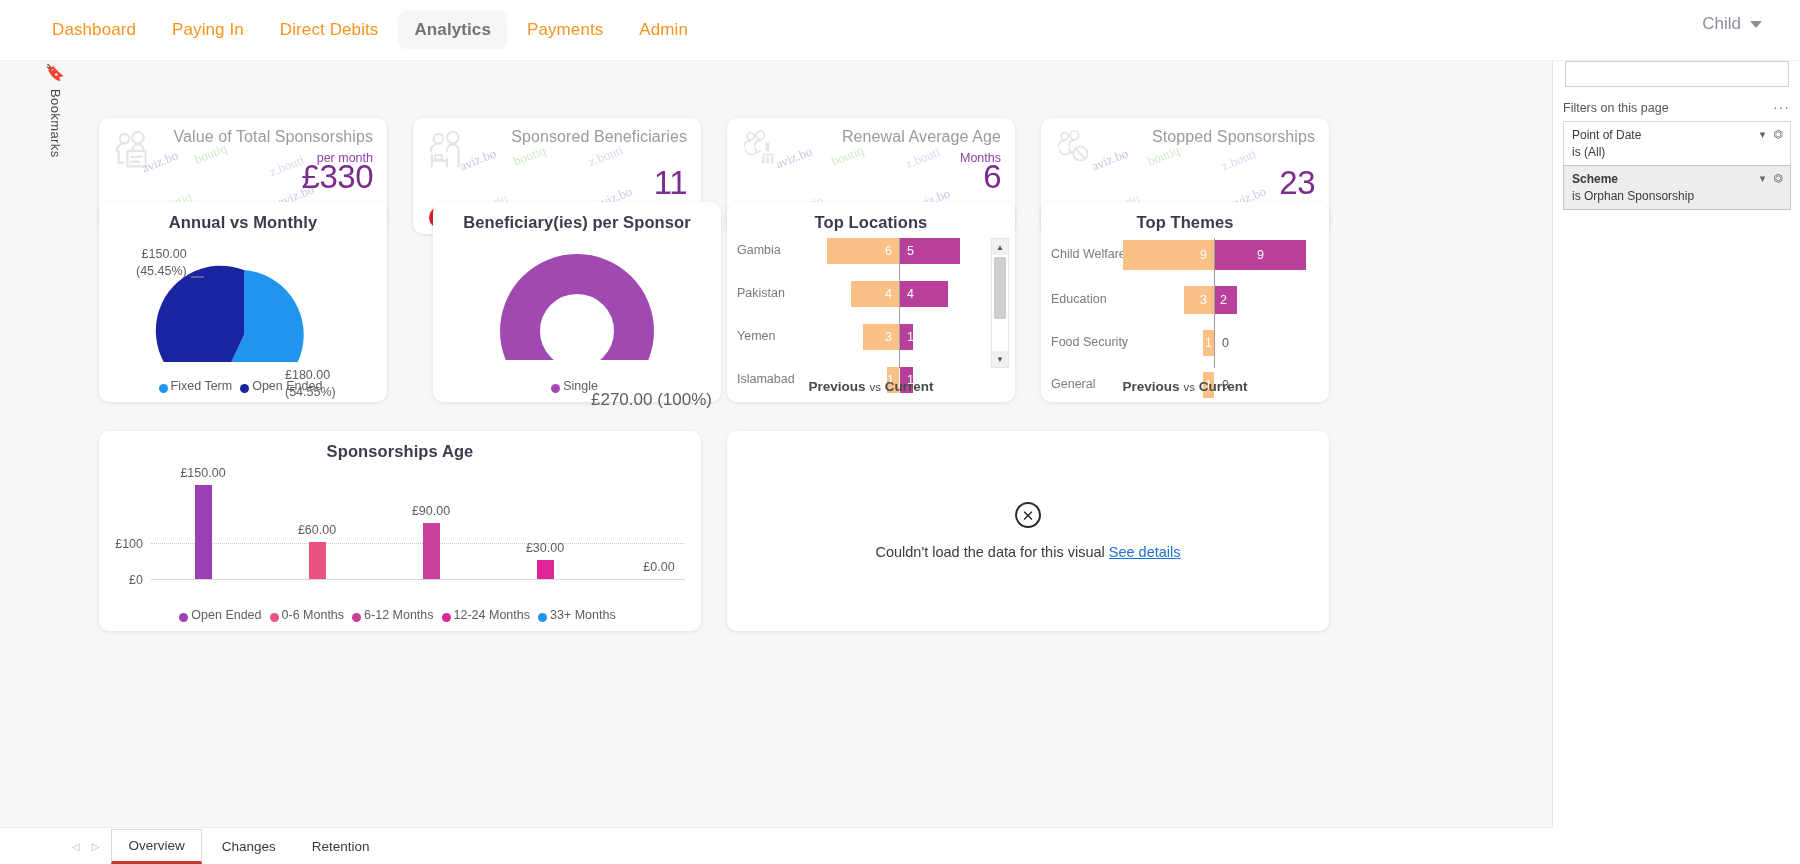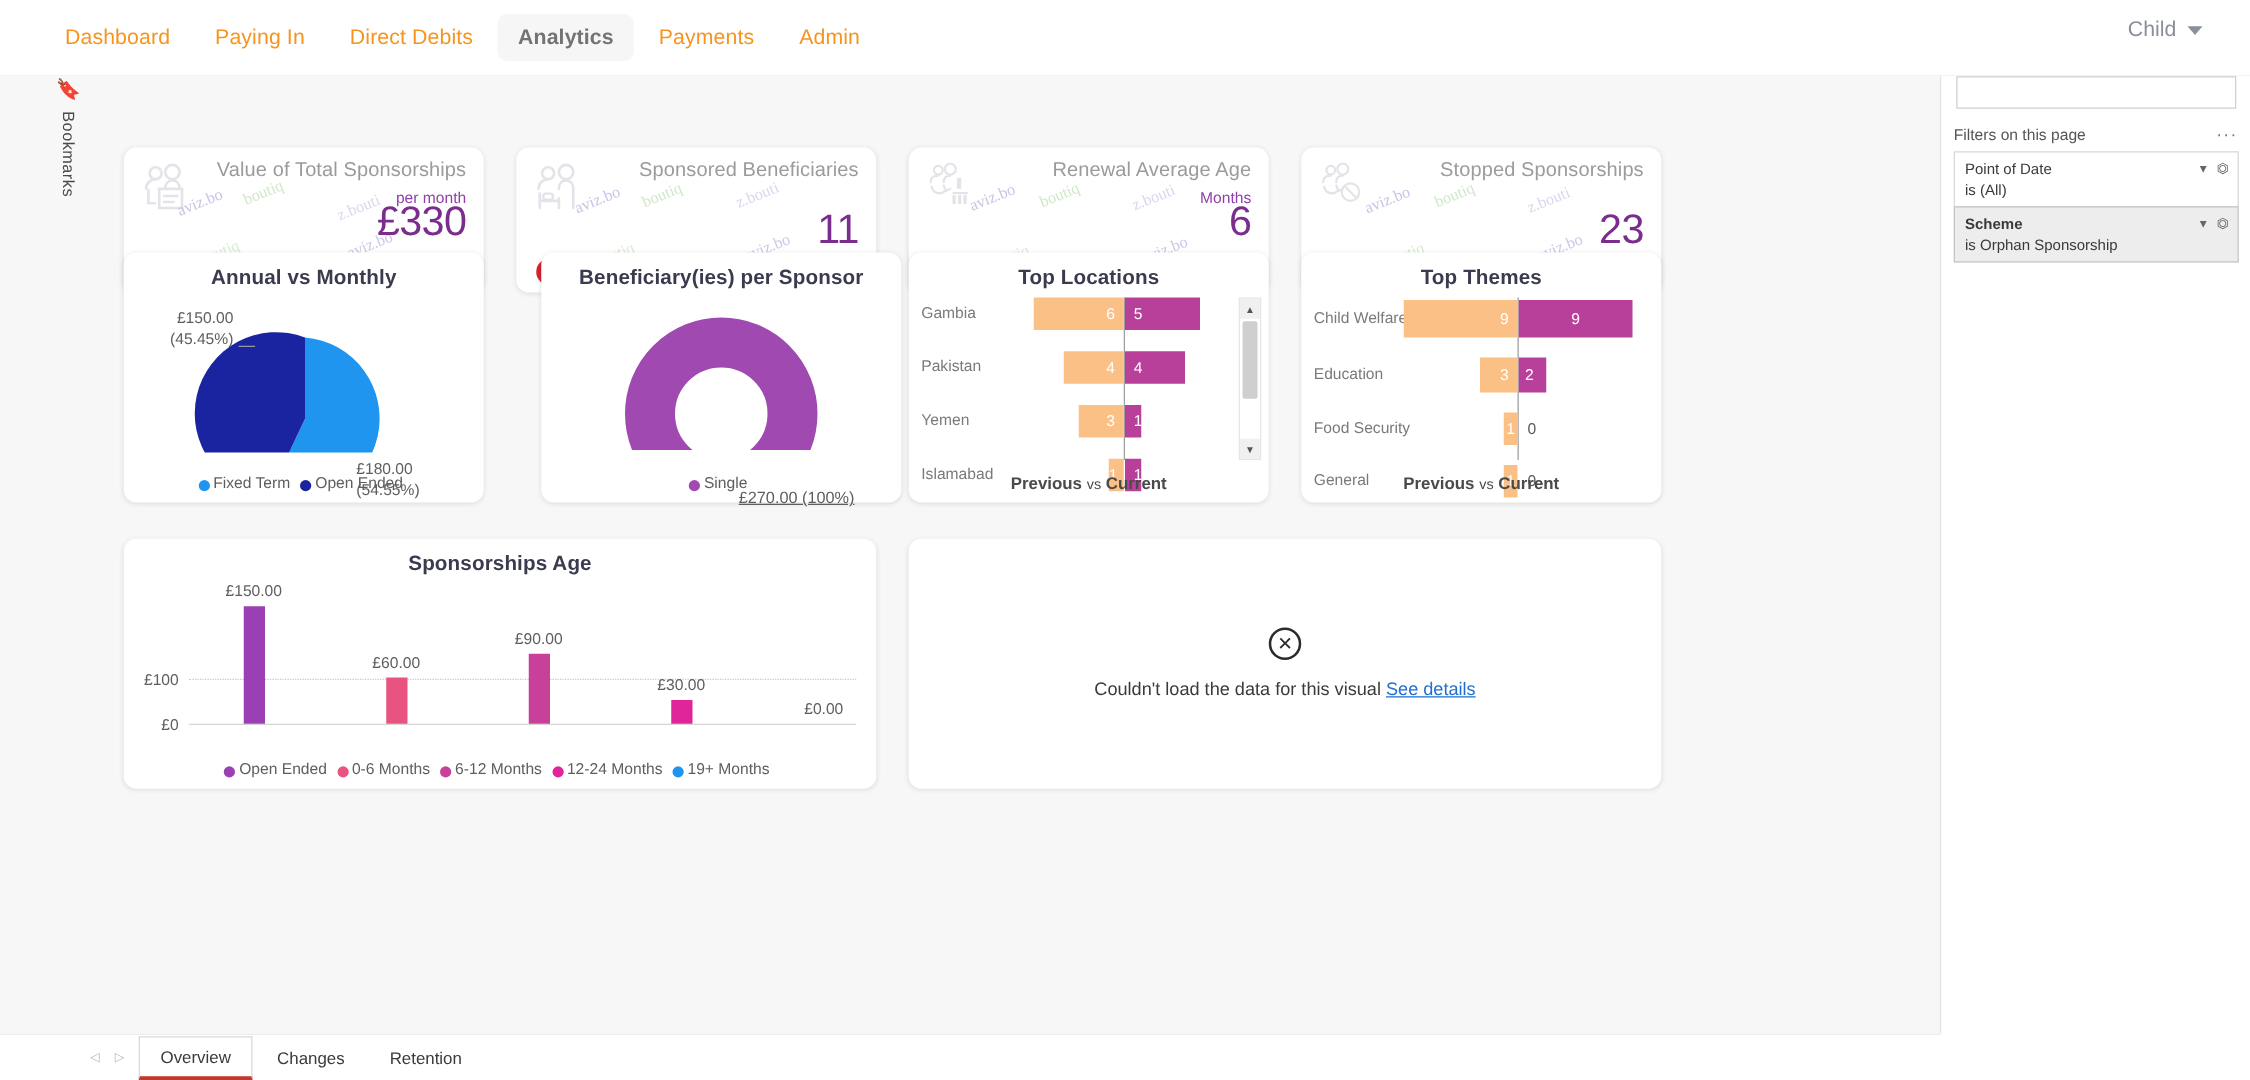--- a/index.html
+++ b/index.html
@@ -377,21 +377,21 @@
       </span>
     </div>
   </div>
 
   <div class="card" style="left:433px; top:141px; width:288px; height:200px;">
     <div class="card-title">Beneficiary(ies) per Sponsor</div>
     <svg width="288" height="130" style="position:absolute; left:0; top:28px;">
       <circle cx="144" cy="101" r="57" fill="none" stroke="#a049b0" stroke-width="40"></circle>
       <path d="M144 158 L144 172 L160 172" stroke="#9a9a9a" stroke-width="1" fill="none"></path>
     </svg>
-    <div style="position:absolute; left:158px; top:188px; font-size:13px; color:#5e5e5e;text-decoration:underline;">£270.00 (100%)</div>
+    <div style="position:absolute; left:158px; top:188px; font-size:17px; color:#5e5e5e;">£270.00 (100%)</div>
     <div class="legend">
       <span class="legend-item">
         <span class="legend-dot" style="background:#a049b0;"></span>
         <span>Single</span>
       </span>
     </div>
   </div>
 
   <div class="card" style="left:727px; top:141px; width:288px; height:200px; overflow:hidden;">
     <div class="card-title">Top Locations</div>
@@ -501,21 +501,21 @@
       <span class="legend-item">
         <span class="legend-dot" style="background:#c9409a;"></span>
         <span>6-12 Months</span>
       </span>
       <span class="legend-item">
         <span class="legend-dot" style="background:#e0259b;"></span>
         <span>12-24 Months</span>
       </span>
       <span class="legend-item">
         <span class="legend-dot" style="background:#1f95f0;"></span>
-        <span>19+ Months</span>
+        <span>33+ Months</span>
       </span>
     </div>
   </div>
 
   <div class="card" style="left:727px; top:370px; width:602px; height:200px;">
     <div class="err-wrap">
       <div class="err-circle">✕</div>
       <div class="err-text">
         <span>Couldn't load the data for this visual</span>
         <span class="err-link">See details</span>

